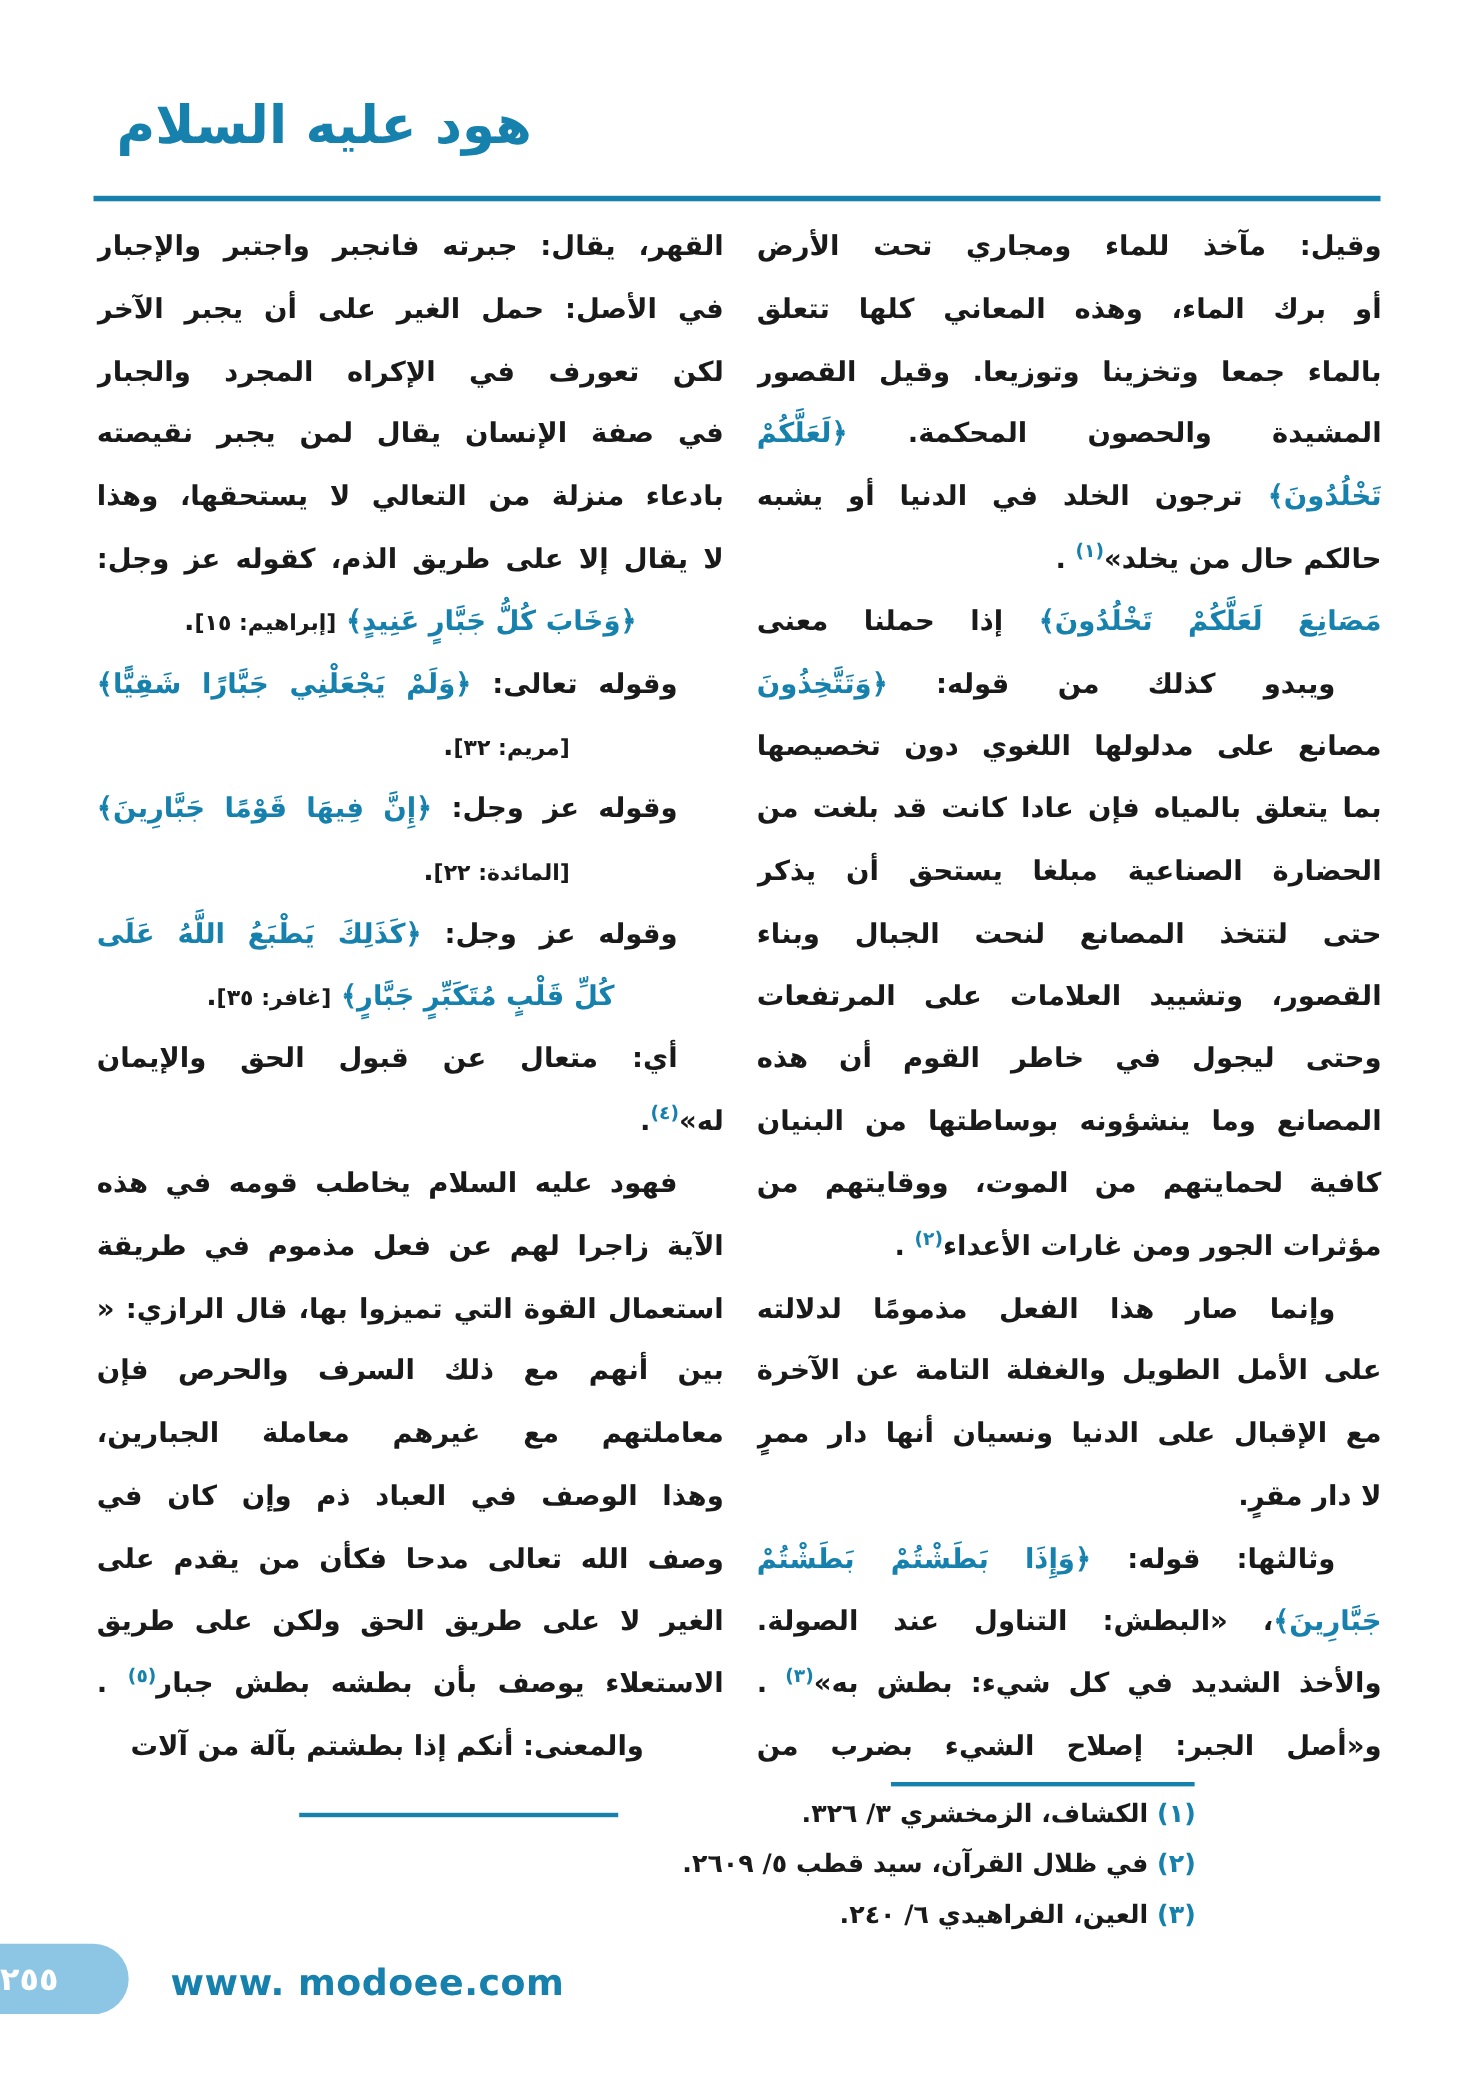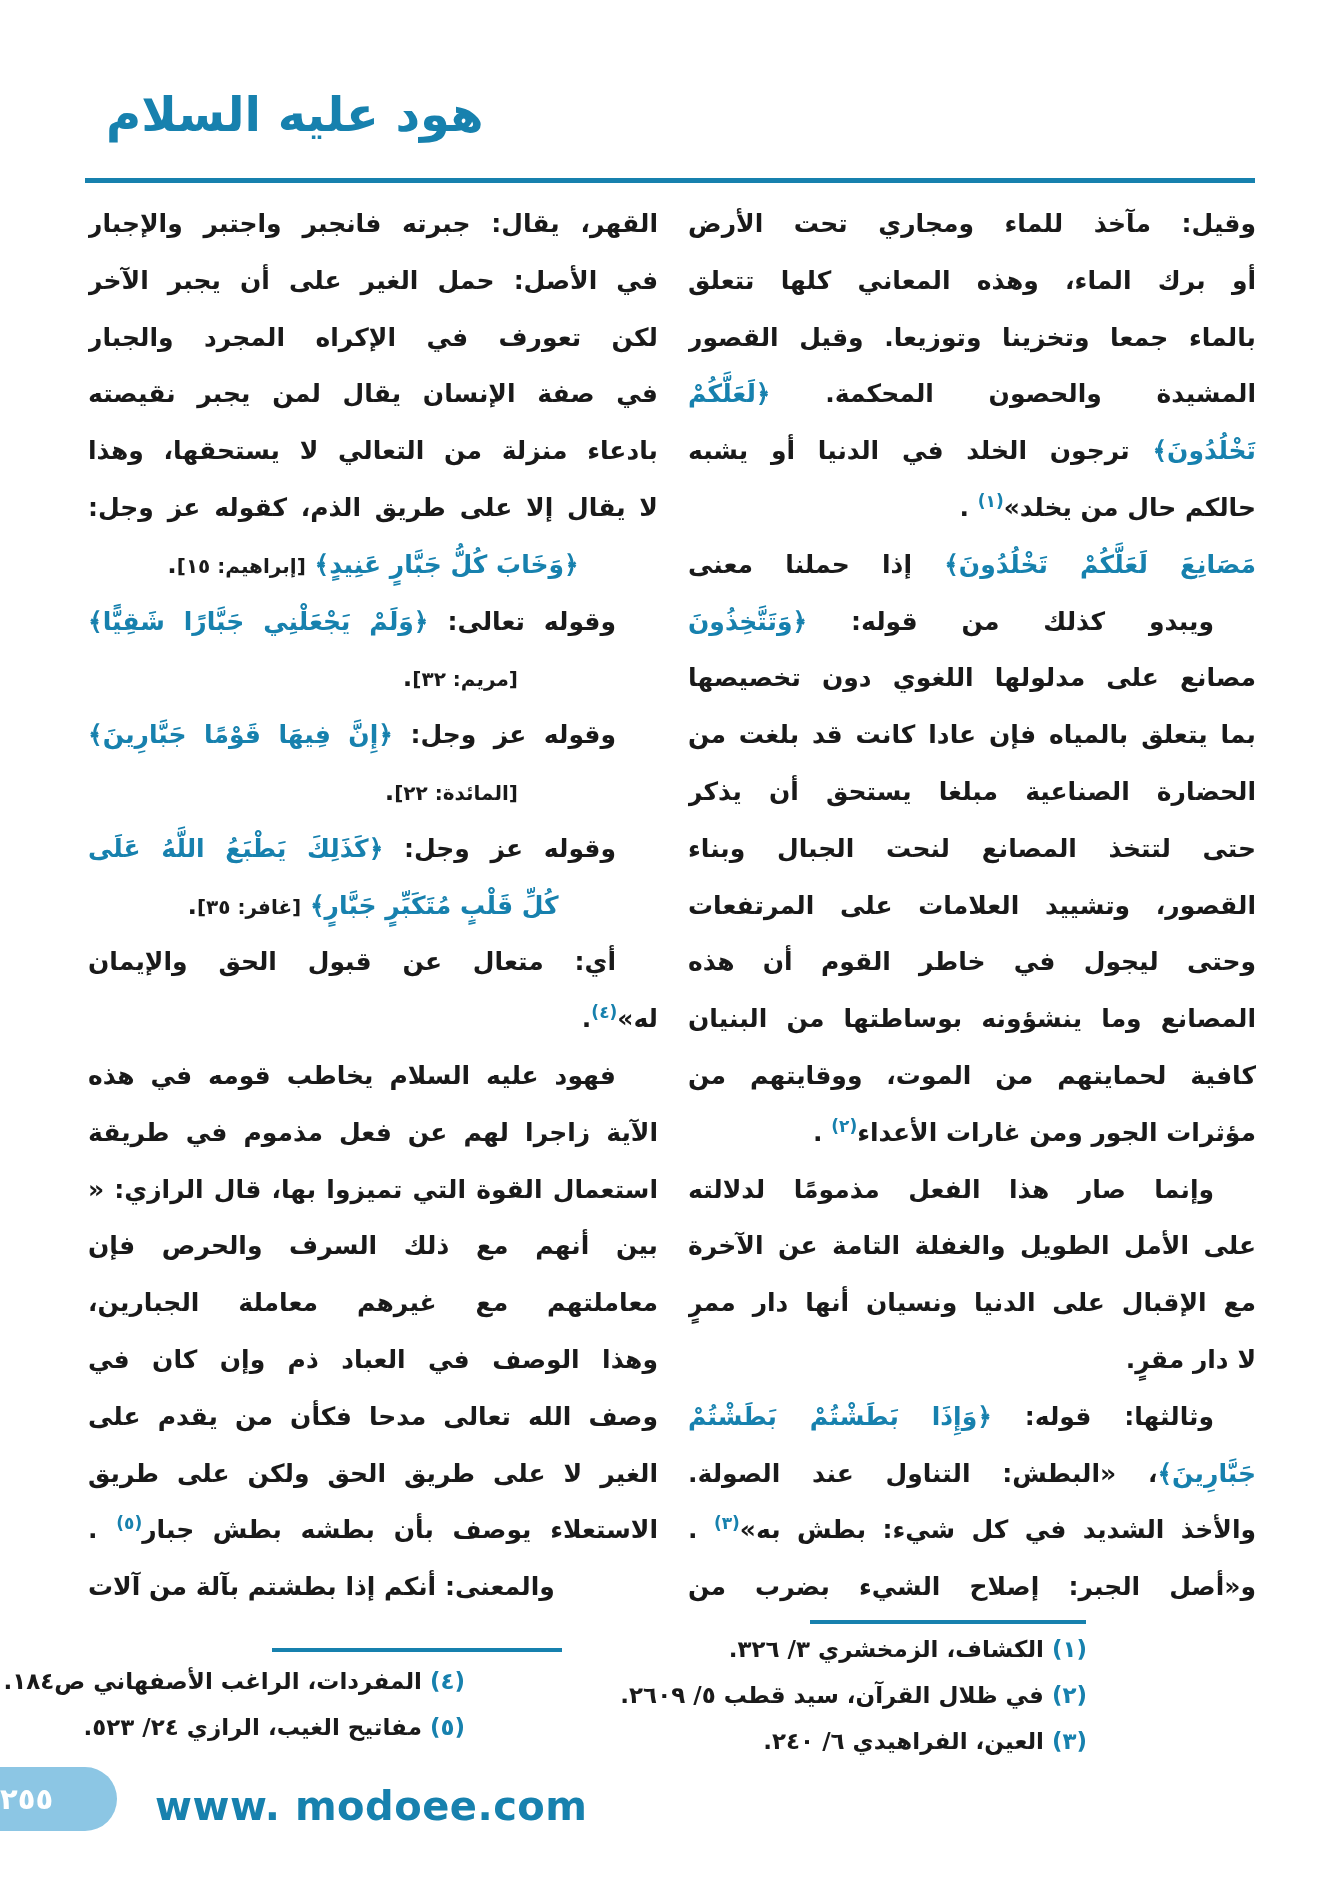--- a/index.html
+++ b/index.html
@@ -27,21 +27,21 @@
   .col-left{left:88px;width:570px;}
 
   .line{
     height:56.8px;line-height:56.8px;overflow:hidden;
     font-size:25px;font-weight:700;color:#1a1a1a;
     direction:rtl;
   }
   .line.j{text-align:justify;text-align-last:justify;}
   .line.s{text-align:justify;text-align-last:justify;text-indent:42px;}
   .line.e{text-align:right;}
-  .line.se{text-align:left;text-indent:42px;}
+  .line.se{text-align:center;text-indent:42px;}
   .line.l{text-align:center;}
   .line.i{text-align:right;padding-right:140px;}
 
   .seg-b{color:#1a1a1a;}
   .seg-q{color:#1781ae;}
   .seg-c{font-size:20px;color:#1a1a1a;}
   .seg-fr{
     color:#1781ae;font-size:17px;
     vertical-align:super;line-height:0;
   }
@@ -63,21 +63,21 @@
 
   
   .page-pill{
     position:absolute;left:0;top:1767px;width:117px;height:64px;
     background:#8cc6e4;border-radius:0 34px 34px 0;
     display:flex;align-items:center;justify-content:flex-start;
     color:#ffffff;font-size:29px;font-weight:bold;
   }
   .website{
     position:absolute;left:155px;top:1783px;
-    font-size:40px;font-weight:bold;color:#1781ae;
+    font-size:33px;font-weight:bold;color:#1781ae;
     letter-spacing:0.5px;white-space:nowrap;
   }
 </style>
 </head>
 <body>
 
 <div class="page">
 
   <div class="header-title">هود عليه السلام</div>
   <div class="header-rule"></div>
@@ -138,23 +138,19 @@
     </div>
 
   <div class="fsep fsep-right"></div>
   <div class="fsep fsep-left"></div>
 
   <div class="fnotes fnotes-right">
       <div class="fnote"><span class="fmark">(١) </span><span>الكشاف، الزمخشري ٣/ ٣٢٦.</span></div>
       <div class="fnote"><span class="fmark">(٢) </span><span>في ظلال القرآن، سيد قطب ٥/ ٢٦٠٩.</span></div>
       <div class="fnote"><span class="fmark">(٣) </span><span>العين، الفراهيدي ٦/ ٢٤٠.</span></div>
     </div>
-  <div class="fnotes fnotes-left">
-      <div class="fnote"><span class="fmark">(٤) </span><span>المفردات، الراغب الأصفهاني ص١٨٤.</span></div>
-      <div class="fnote"><span class="fmark">(٥) </span><span>مفاتيح الغيب، الرازي ٢٤/ ٥٢٣.</span></div>
-    </div>
 
   <div class="page-pill">
     <span>٢٥٥</span>
   </div>
   <div class="website">www. modoee.com</div>
 
 </div>
 
 </body></html>

